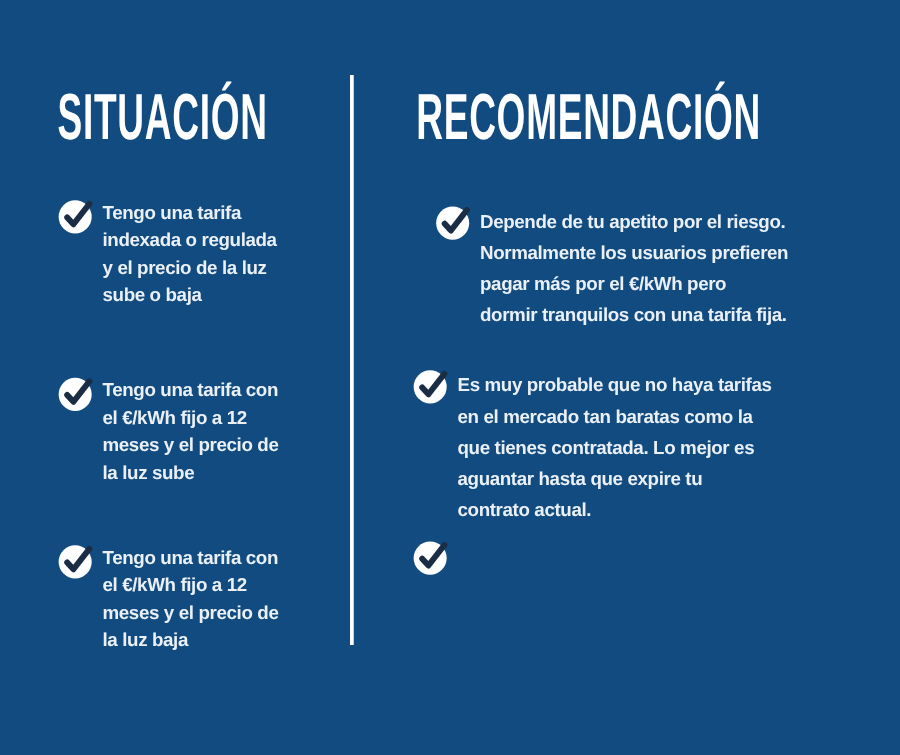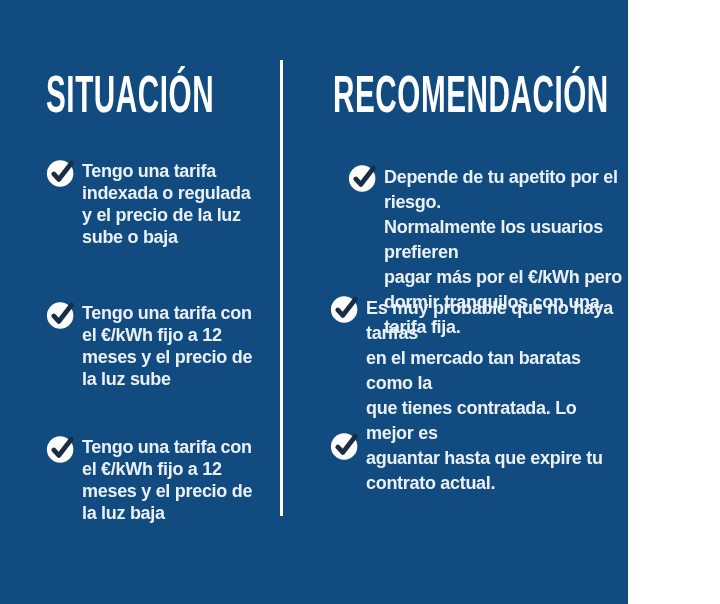--- a/index.html
+++ b/index.html
@@ -1,18 +1,18 @@
 <!DOCTYPE html>
 <html><head>
 <meta charset="utf-8">
 <style>
   html,body{margin:0;padding:0;}
   .canvas{
     position:relative;
-    width:628px;height:604px;
+    width:720px;height:604px;
     background:#114B80;
     font-family:"Liberation Sans",sans-serif;
     overflow:hidden;
   }
   .heading{
     position:absolute;
     margin:0;
     color:#FFFFFF;
     font-size:52px;
     font-weight:700;
@@ -38,21 +38,21 @@
   .check{
     flex:0 0 auto;
     width:31px;height:31px;
     margin-right:5px;
   }
   .check svg{display:block;overflow:visible;}
   .txt{
     margin:0;
     padding-top:2px;
     color:#EAF0F6;
-    font-size:18px;
+    font-size:15px;
     font-weight:600;
     letter-spacing:-0.3px;
     white-space:pre-line;
   }
   .col-sit .txt{line-height:22px;}
   .col-rec .txt{line-height:25px;}
   #sit-item-1{left:46px;top:158px;}
   #sit-item-2{left:46px;top:300px;}
   #sit-item-3{left:46px;top:434px;}
   #rec-item-1{left:348px;top:163px;}

